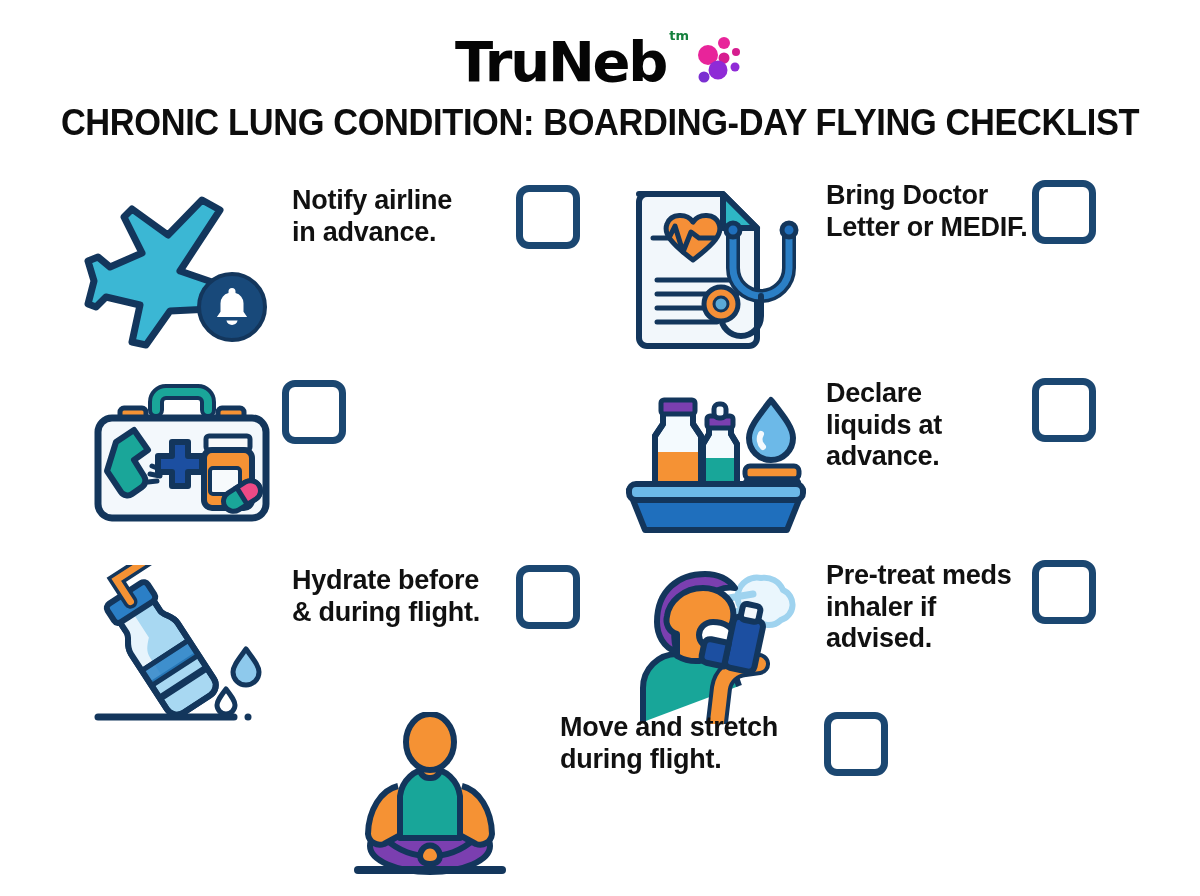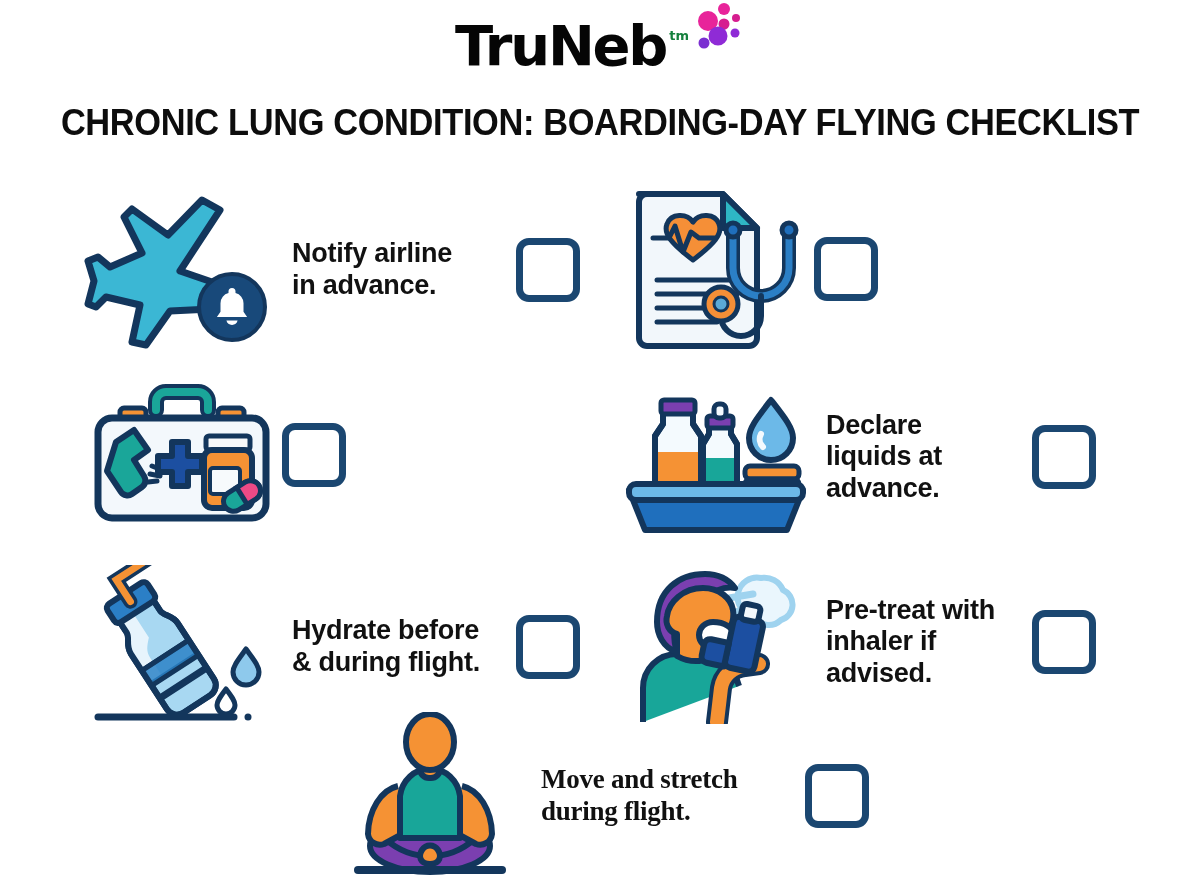--- a/index.html
+++ b/index.html
@@ -14,21 +14,21 @@
     width: 1200px; height: 896px;
     background: #ffffff;
   }
 
   
   .brand {
     position: absolute;
     top: 18px; left: 0; right: 0;
     height: 72px;
     display: flex;
-    align-items: flex-start;
+    align-items: flex-end;
     justify-content: center;
   }
   .brand-wordmark {
     font-family: "DejaVu Sans", sans-serif;
     font-size: 56px;
     font-weight: 700;
     letter-spacing: -2.2px;
     color: #050505;
     line-height: 1;
   }
@@ -54,21 +54,20 @@
     letter-spacing: -0.4px;
     color: #0d0d0d;
     transform: scaleX(0.93);
     white-space: nowrap;
   }
 
   
   .item {
     position: absolute;
     display: flex;
-    align-items: center;
   }
   .icon-slot {
     flex: 0 0 auto;
     display: flex;
     align-items: center;
     justify-content: center;
   }
   .item-label {
     font-size: 27px;
     font-weight: 700;
@@ -97,21 +96,21 @@
   #item-1 .icon-slot, #item-3 .icon-slot, #item-5 .icon-slot { width: 200px; }
   #item-2 .icon-slot, #item-4 .icon-slot, #item-6 .icon-slot { width: 196px; }
   #item-7 .icon-slot { width: 200px; }
 
   #item-1 .item-label, #item-3 .item-label, #item-5 .item-label { width: 224px; }
   #item-2 .item-label, #item-4 .item-label, #item-6 .item-label { width: 206px; }
   #item-7 .item-label { width: 264px; }
 
   #item-1 .item-label, #item-3 .item-label, #item-5 .item-label { margin-left: 10px; }
   #item-2 .item-label, #item-4 .item-label, #item-6 .item-label { margin-left: 12px; }
-  #item-7 .item-label { margin-left: 11px; font-family: Liberation Serif, serif; }
+  #item-7 .item-label { margin-left: 30px; }
 
   .ico { display: block; }
 </style>
 </head>
 <body>
 
 <div id="page">
 
   <div class="brand">
     <span class="brand-wordmark">TruNeb</span>
@@ -170,20 +169,22 @@
 
         <path d="M112 52 v36 a28 28 0 0 0 56 0 V52" fill="none" stroke="#13365c" stroke-width="14" stroke-linecap="round"></path>
         <path d="M112 52 v36 a28 28 0 0 0 56 0 V52" fill="none" stroke="#2b7fc6" stroke-width="7" stroke-linecap="round"></path>
         <circle cx="112" cy="50" r="7" fill="#1f6fbd" stroke="#13365c" stroke-width="5"></circle>
         <circle cx="168" cy="50" r="7" fill="#1f6fbd" stroke="#13365c" stroke-width="5"></circle>
         <path d="M140 116 v20 a20 20 0 0 1 -20 20 a20 20 0 0 1 -20 -20 v-12" fill="none" stroke="#13365c" stroke-width="6" stroke-linecap="round"></path>
         <circle cx="100" cy="124" r="17" fill="#f58f37" stroke="#13365c" stroke-width="5"></circle>
         <circle cx="100" cy="124" r="7" fill="#5aa9d8" stroke="#13365c" stroke-width="3"></circle>
       </svg>
     </div>
+    <div class="item-label">Bring Doctor
+Letter or MEDIF.</div>
     <div class="checkbox"></div>
   </div>
 
   <div class="item" id="item-3">
     <div class="icon-slot">
       <svg width="196" height="150" viewBox="0 0 196 150" class="ico">
 
         <path d="M72 30 v-8 a10 10 0 0 1 10 -10 h32 a10 10 0 0 1 10 10 v8" fill="none" stroke="#13365c" stroke-width="16" stroke-linecap="round"></path>
         <path d="M72 30 v-8 a10 10 0 0 1 10 -10 h32 a10 10 0 0 1 10 10 v8" fill="none" stroke="#1aa699" stroke-width="8" stroke-linecap="round"></path>
 
@@ -304,21 +305,21 @@
         <path d="M96 162 l4 -34 a26 26 0 0 1 24 -22 l14 -2" fill="none" stroke="#13365c" stroke-width="22" stroke-linecap="round"></path>
         <path d="M96 162 l4 -34 a26 26 0 0 1 24 -22 l14 -2" fill="none" stroke="#f59234" stroke-width="14" stroke-linecap="round"></path>
 
         <g transform="rotate(12 122 84)">
           <rect x="108" y="58" width="30" height="52" rx="6" fill="#1c4fa1" stroke="#13365c" stroke-width="6"></rect>
           <rect x="114" y="44" width="18" height="16" rx="4" fill="#f4f8fb" stroke="#13365c" stroke-width="6"></rect>
           <path d="M108 86 h-18 a6 6 0 0 0 -6 6 v12 a6 6 0 0 0 6 6 h18 z" fill="#1c4fa1" stroke="#13365c" stroke-width="6" stroke-linejoin="round"></path>
         </g>
       </svg>
     </div>
-    <div class="item-label">Pre-treat with
+    <div class="item-label">Pre-treat meds
 inhaler if
 advised.</div>
     <div class="checkbox"></div>
   </div>
 
   <div class="item" id="item-7">
     <div class="icon-slot">
       <svg width="180" height="168" viewBox="0 0 180 168" class="ico">
 
         <ellipse cx="90" cy="134" rx="60" ry="26" fill="#7b3fb0" stroke="#13365c" stroke-width="6"></ellipse>

